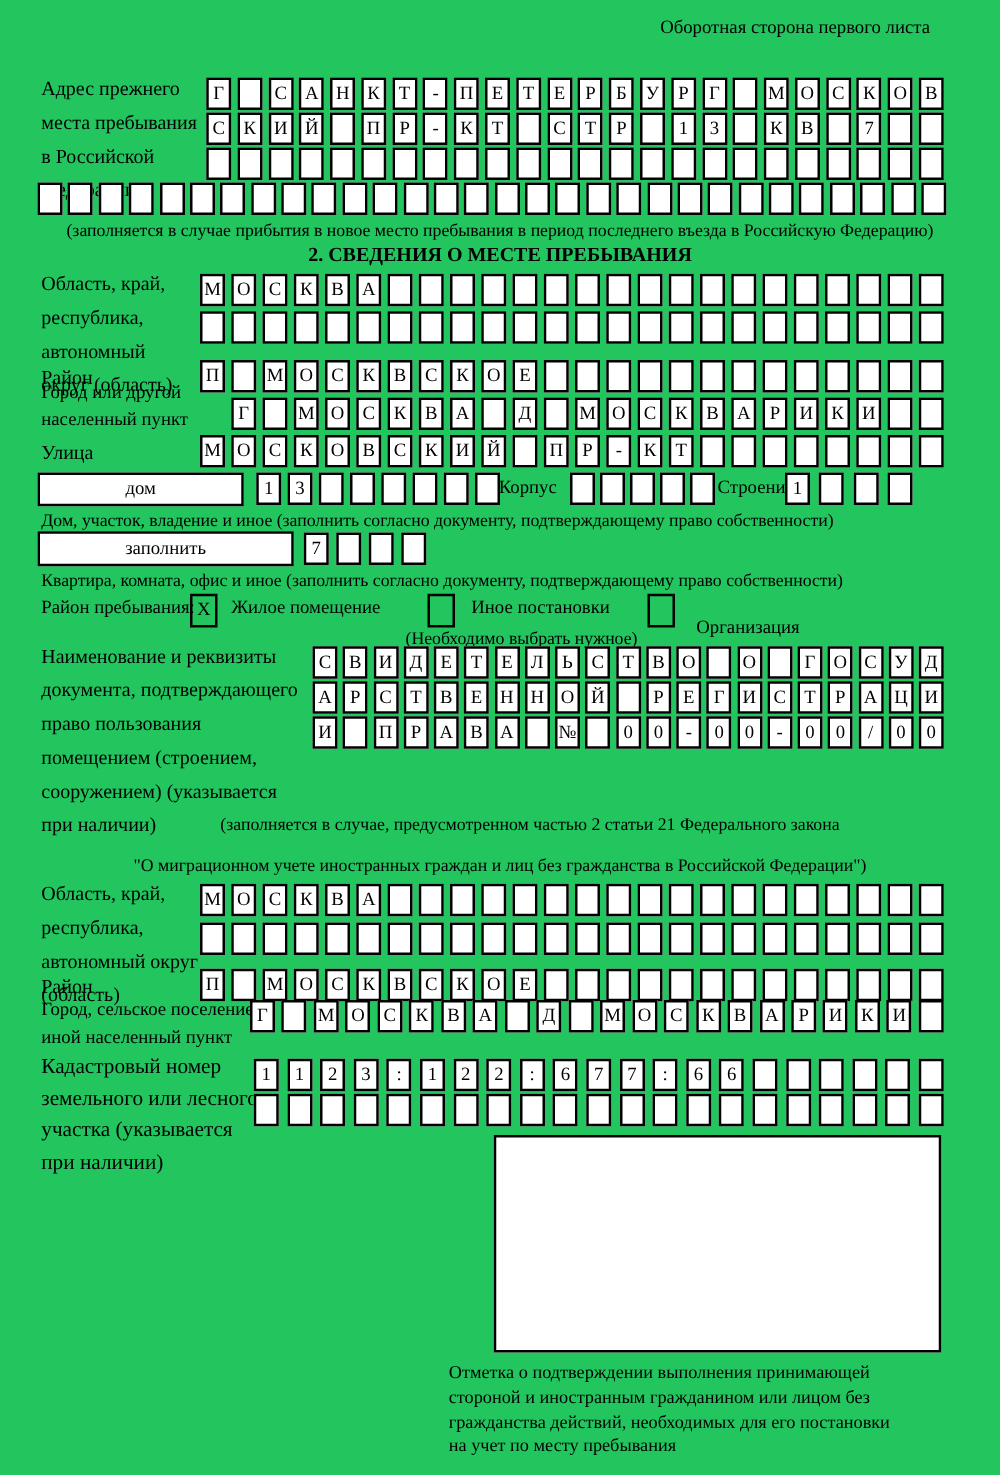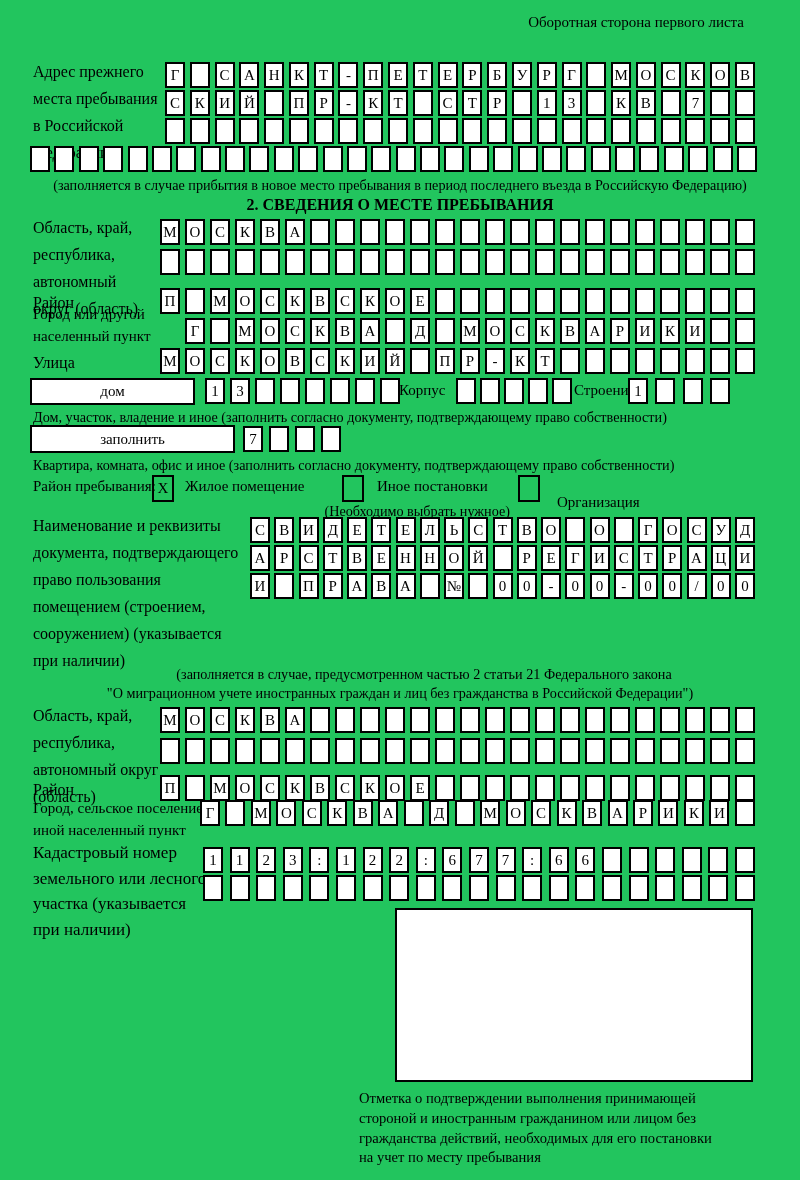--- a/index.html
+++ b/index.html
@@ -412,21 +412,21 @@
       <span class="cell">0</span>
       <span class="cell">0</span>
       <span class="cell">-</span>
       <span class="cell">0</span>
       <span class="cell">0</span>
       <span class="cell">/</span>
       <span class="cell">0</span>
       <span class="cell">0</span>
     </div>
 
-  <div class="abs note center" style="top:666px;padding-left:48px;">(заполняется в случае, предусмотренном частью 2 статьи 21 Федерального закона</div>
+  <div class="abs note center" style="top:652px;padding-left:48px;">(заполняется в случае, предусмотренном частью 2 статьи 21 Федерального закона</div>
   <div class="abs note center" style="top:685px;">"О миграционном учете иностранных граждан и лиц без гражданства в Российской Федерации")</div>
 
   <div class="abs lbl" style="left:33px; top:702px; width:150px;">Область, край,
 республика,
 автономный округ
 (область)</div>
   <div class="row" style="top:707px; left:160px; width:595px;">
       <span class="cell">М</span>
       <span class="cell">О</span>
       <span class="cell">С</span>

